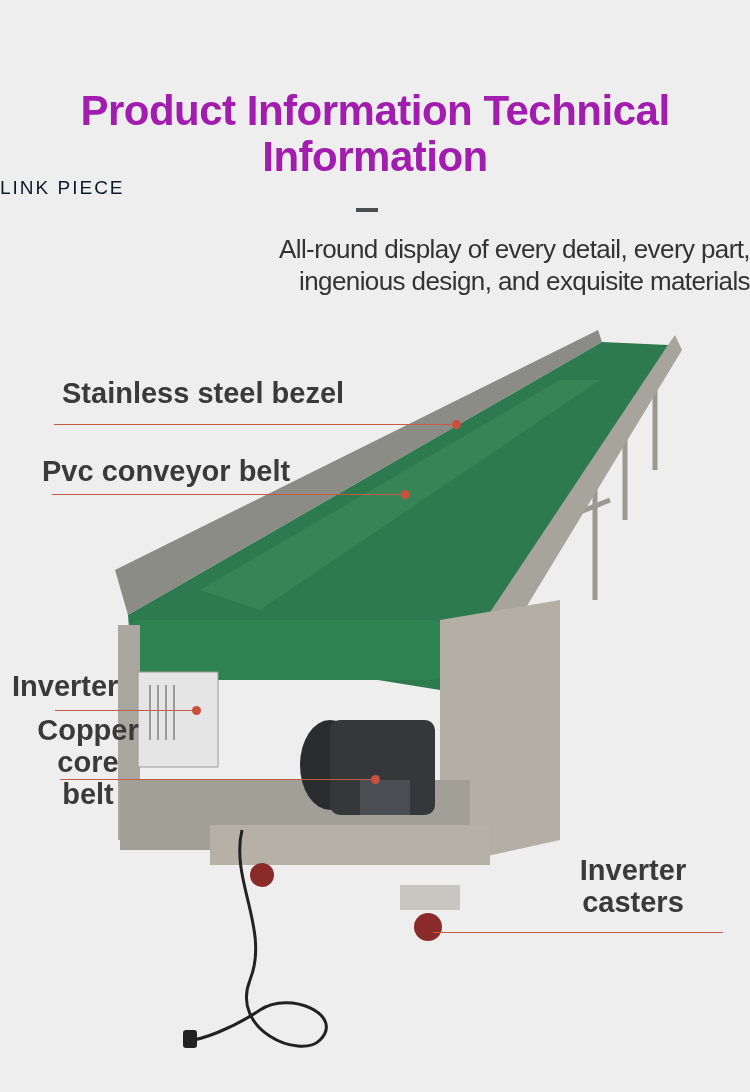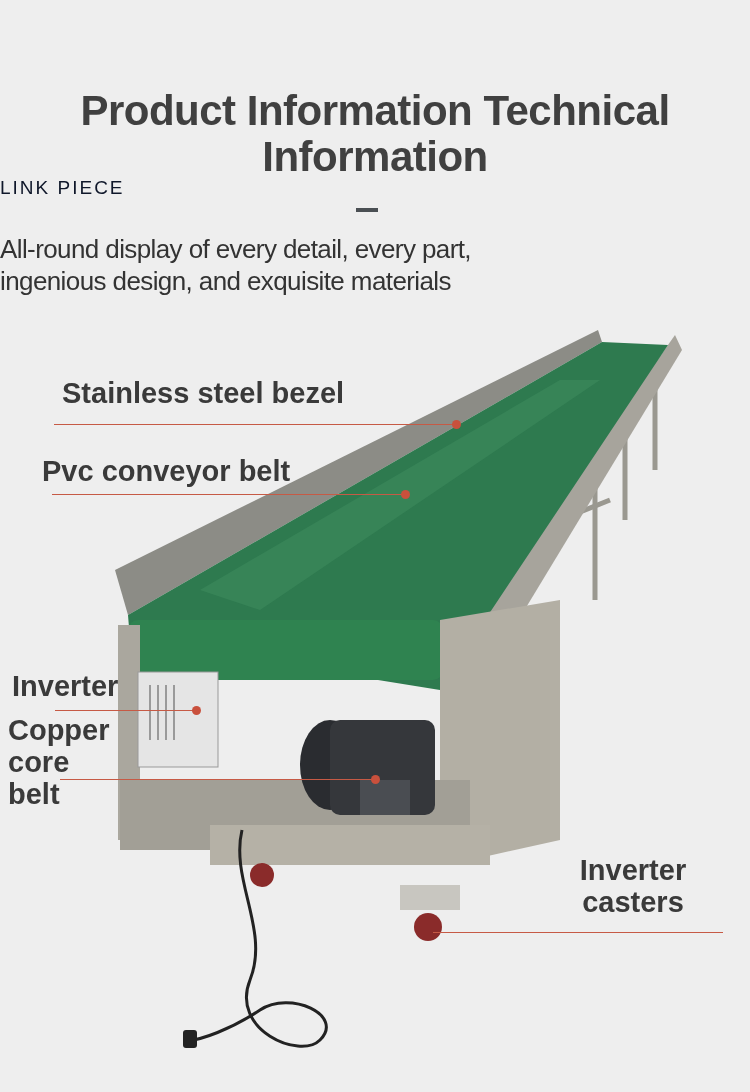--- a/index.html
+++ b/index.html
@@ -1,20 +1,20 @@
 <!DOCTYPE html>
 <html><head>
 <meta charset="utf-8">
 <style>
   html, body { margin: 0; padding: 0; }
   body { width: 750px; height: 1092px; background: #eeeeee; position: relative; overflow: hidden; font-family: "Liberation Sans", sans-serif; }
-  .title { position: absolute; left: 0; width: 750px; top: 88px; text-align: center; color: #404040; font-weight: 700; font-size: 42px; line-height: 46px; letter-spacing: -0.5px; }
+  .title { position: absolute; left: 0; width: 750px; top: 88px; text-align: center; color: #a21caf; font-weight: 700; font-size: 42px; line-height: 46px; letter-spacing: -0.5px; }
   .subtitle { position: absolute; left: 0; width: 750px; top: 177px; text-align: left; color: #0f172a; font-size: 19px; letter-spacing: 2px; }
   .dash { position: absolute; left: 356px; top: 208px; width: 22px; height: 4px; background: #4a4f53; }
-  .desc { position: absolute; left: 0; width: 750px; top: 233px; text-align: left; color: #333; font-size: 26px; line-height: 32px; letter-spacing: -0.6px; }
+  .desc { position: absolute; left: 0; width: 750px; top: 233px; text-align: right; color: #333; font-size: 26px; line-height: 32px; letter-spacing: -0.6px; }
   .label { position: absolute; color: #3a3a3a; font-weight: 700; font-size: 29px; line-height: 32px; }
   .line { position: absolute; height: 1px; background: #c65a45; }
   .dot { position: absolute; width: 9px; height: 9px; border-radius: 50%; background: #c9503c; }
   svg.machine { position: absolute; left: 0; top: 0; }
 </style>
 </head>
 <body>
 
 <svg class="machine" width="750" height="1092" viewBox="0 0 750 1092">
 
@@ -74,21 +74,21 @@
 <div class="dot" style="left:452px; top:420px;"></div>
 
 <div class="label" style="left:42px; top:455px;">Pvc conveyor belt</div>
 <div class="line" style="left:52px; top:494px; width:354px;"></div>
 <div class="dot" style="left:401px; top:490px;"></div>
 
 <div class="label" style="left:12px; top:670px;">Inverter</div>
 <div class="line" style="left:55px; top:710px; width:142px;"></div>
 <div class="dot" style="left:192px; top:706px;"></div>
 
-<div class="label" style="left:8px; top:714px; width:160px; text-align:left;">
+<div class="label" style="left:8px; top:714px; width:160px; text-align:center;">
   <div>Copper core</div>
   <div>belt</div>
 </div>
 <div class="line" style="left:60px; top:779px; width:316px;"></div>
 <div class="dot" style="left:371px; top:775px;"></div>
 
 <div class="label" style="left:558px; top:854px; width:150px; text-align:center;">
   <div>Inverter</div>
   <div>casters</div>
 </div>

